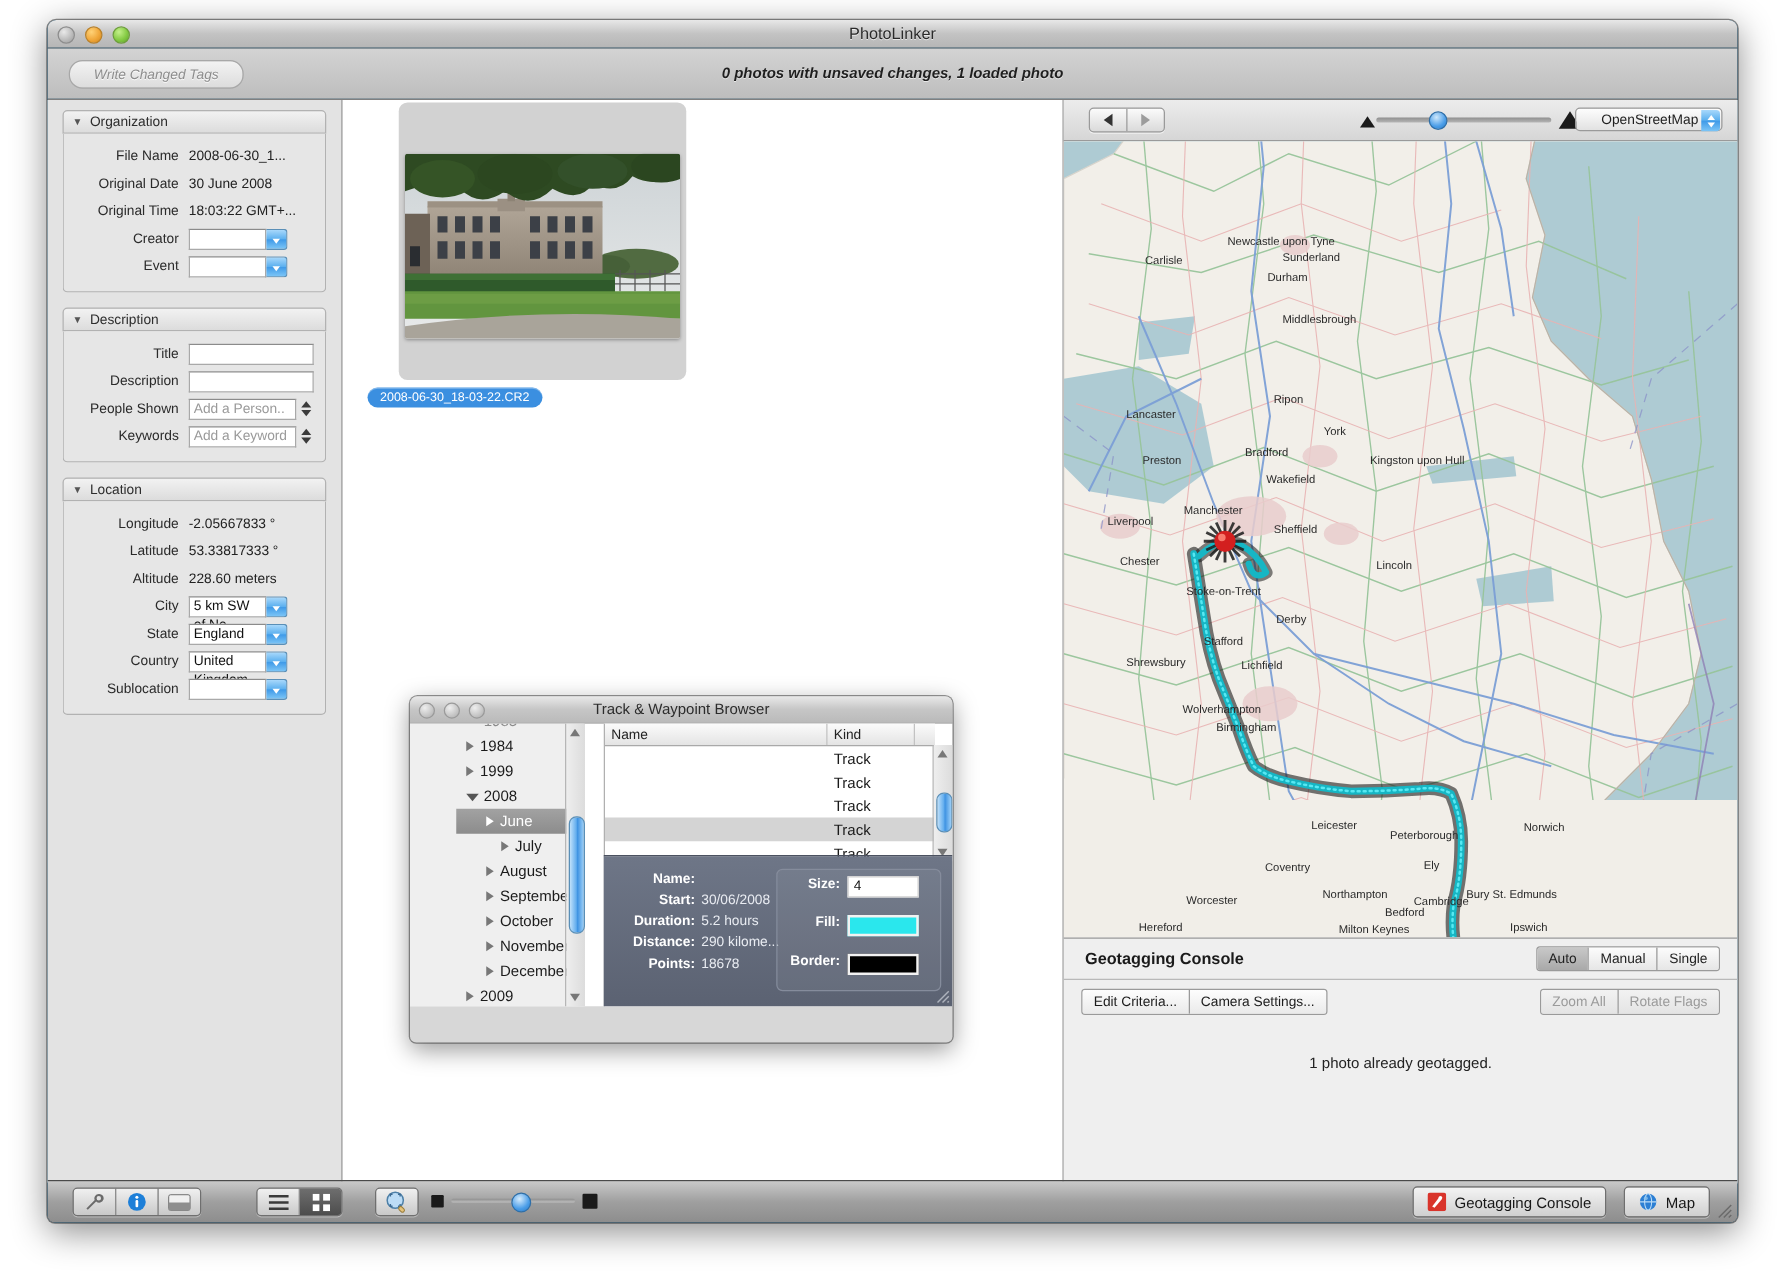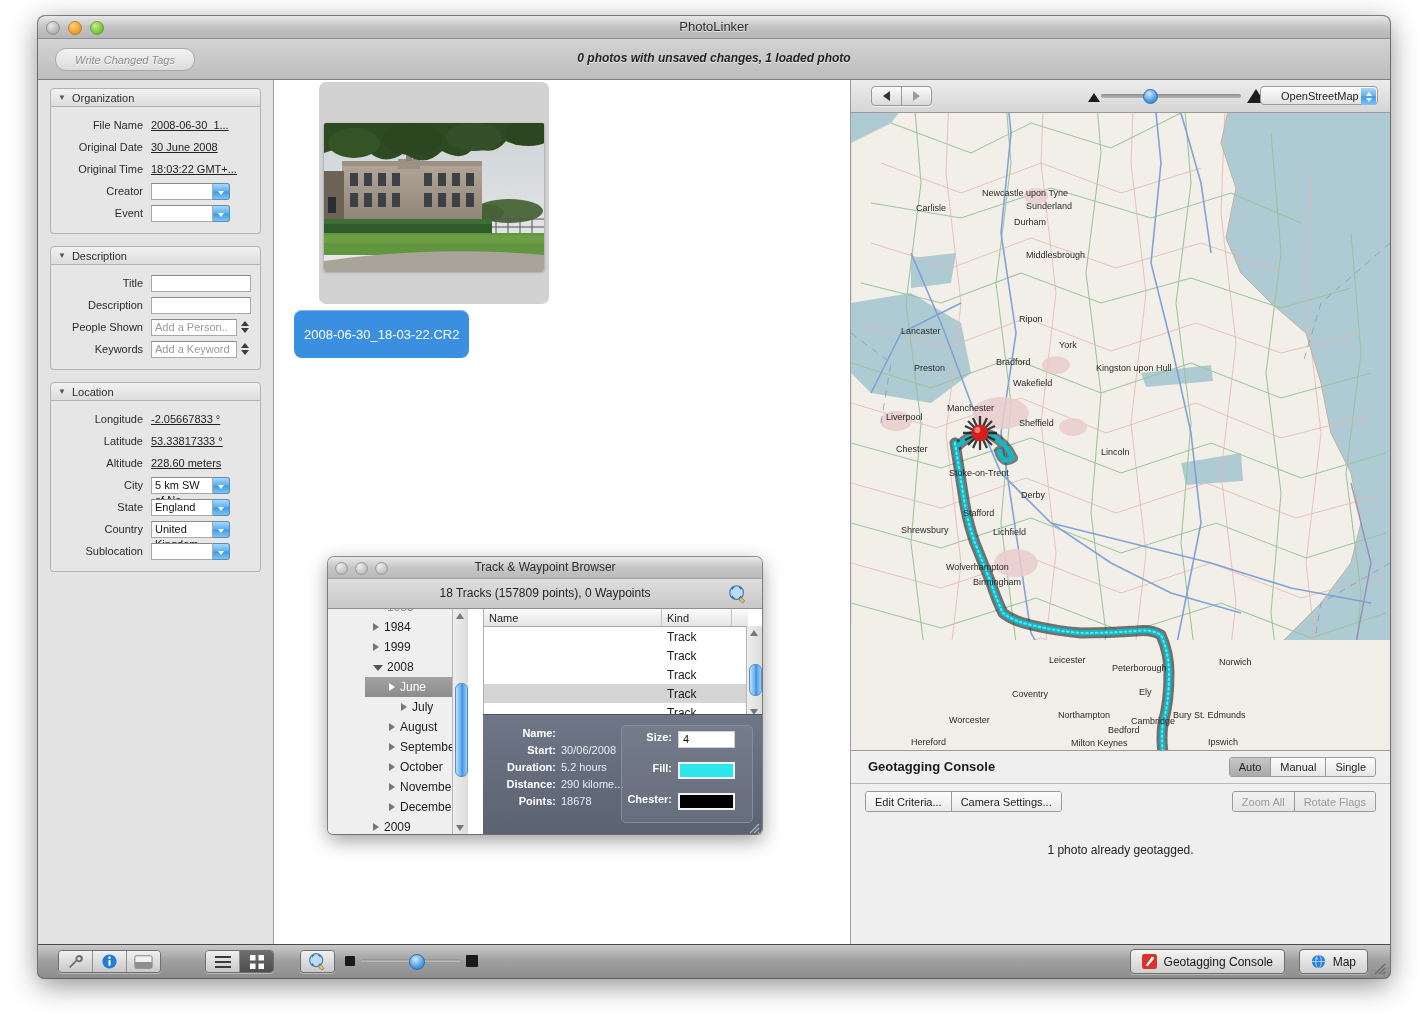--- a/index.html
+++ b/index.html
@@ -83,21 +83,21 @@
   .group-body {
     border: 1px solid #b2b2b2; border-top: none; border-radius: 0 0 4px 4px;
     background: #e6e6e6;
     padding: 7px 8px 9px 0;
   }
   .row { display: flex; align-items: center; height: 22px; margin-bottom: 0px; }
   .row .lbl {
     width: 100px; text-align: right; padding-right: 8px;
     font-size: 11px; color: #2a2a2a; box-sizing: border-box;
   }
-  .row .val { font-size: 11px; color: #222; text-decoration: underline; }
+  .row .val { font-size: 11px; color: #222; }
   .tfield {
     width: 100px; height: 17px; background: #fff;
     border: 1px solid #a9a9a9; border-top-color: #8b8b8b;
     box-sizing: border-box; font-size: 11px; color: #111;
     padding: 0 3px; line-height: 15px;
   }
   .combo { display: flex; align-items: stretch; }
   .combo .tfield { width: 62px; }
   .combo-btn {
     width: 17px; height: 17px; box-sizing: border-box;
@@ -130,23 +130,23 @@
     width: 230px; height: 222px;
     background: #d2d2d2; border-radius: 7px;
   }
   .thumb-img {
     position: absolute; left: 5px; top: 41px; width: 220px; height: 148px;
     border-radius: 2px; overflow: hidden;
     box-shadow: 0 1px 3px rgba(0,0,0,0.35);
   }
   .thumb-label {
     position: absolute; left: 19px; top: 230px;
-    height: 16px; padding: 16px 10px;
+    height: 16px; padding: 0 10px;
     background: #3b8fe0; border-radius: 8px;
-    color: #fff; font-size: 13px;
+    color: #fff; font-size: 10px;
     display: flex; align-items: center; justify-content: center;
     box-shadow: inset 0 1px 0 rgba(255,255,255,0.35);
   }
 
   
   .mappane {
     position: absolute; right: 0; top: 0; width: 539px; height: 866px;
     background: #e7e7e7; border-left: 1px solid #9d9d9d;
   }
   .map-toolbar {
@@ -859,35 +859,20 @@
  <div class="tw">
    <div class="tw-title">
      <div class="tw-lights">
        <div class="tw-light"></div>
        <div class="tw-light"></div>
        <div class="tw-light"></div>
      </div>
      <div class="t">Track &amp; Waypoint Browser</div>
    </div>
 
-   <div class="tw-sub">
-     <div class="c">18 Tracks (157809 points), 0 Waypoints</div>
-     <div class="mag-icon">
-       <svg width="20" height="20" viewBox="0 0 22 22">
-            <circle cx="9.5" cy="9.5" r="7.5" fill="#bcdcf6" stroke="#4e80a8" stroke-width="1.4"></circle>
-            <g stroke="#3c6a92" stroke-width="1.3" fill="none">
-              <path d="M5 6 L5 4 L7 4"></path>
-              <path d="M12 4 L14 4 L14 6"></path>
-              <path d="M5 13 L5 15 L7 15"></path>
-              <path d="M12 15 L14 15 L14 13"></path>
-            </g>
-            <rect x="14.5" y="14.5" width="6" height="3.6" rx="1.8" transform="rotate(45 14.5 14.5)" fill="#e5c27a" stroke="#9b7f3d"></rect>
-          </svg>
-     </div>
-   </div>
 
    <div class="tw-body">
      <div class="tree">
        <div style="margin-top:-12px;">
          <div class="tree-row" style="padding-left:22px; color:#8b8b8b;">1983</div>
        </div>
        <div id="tree-rows">
             <div class="tree-row" style="padding-left: 8px;">
               <span class="tw-arrow"></span>
               <span>1984</span>
@@ -1002,21 +987,21 @@
        <div class="dbox">
          <div class="dbrow">
            <div class="dbl">Size:</div>
            <div class="sizebox">4</div>
          </div>
          <div class="dbrow">
            <div class="dbl">Fill:</div>
            <div class="swatch" id="fill-swatch" style="background: rgb(42, 231, 237);"></div>
          </div>
          <div class="dbrow">
-           <div class="dbl">Chester:</div>
+           <div class="dbl">Border:</div>
            <div class="swatch" id="border-swatch" style="background: rgb(0, 0, 0);"></div>
          </div>
        </div>
 
        <div class="tw-grip">
          <svg width="13" height="13" viewBox="0 0 13 13">
               <g stroke="#aeb3bd" stroke-width="1.1">
                 <line x1="12" y1="3" x2="3" y2="12"></line>
                 <line x1="12" y1="7" x2="7" y2="12"></line>
                 <line x1="12" y1="11" x2="11" y2="12"></line>

